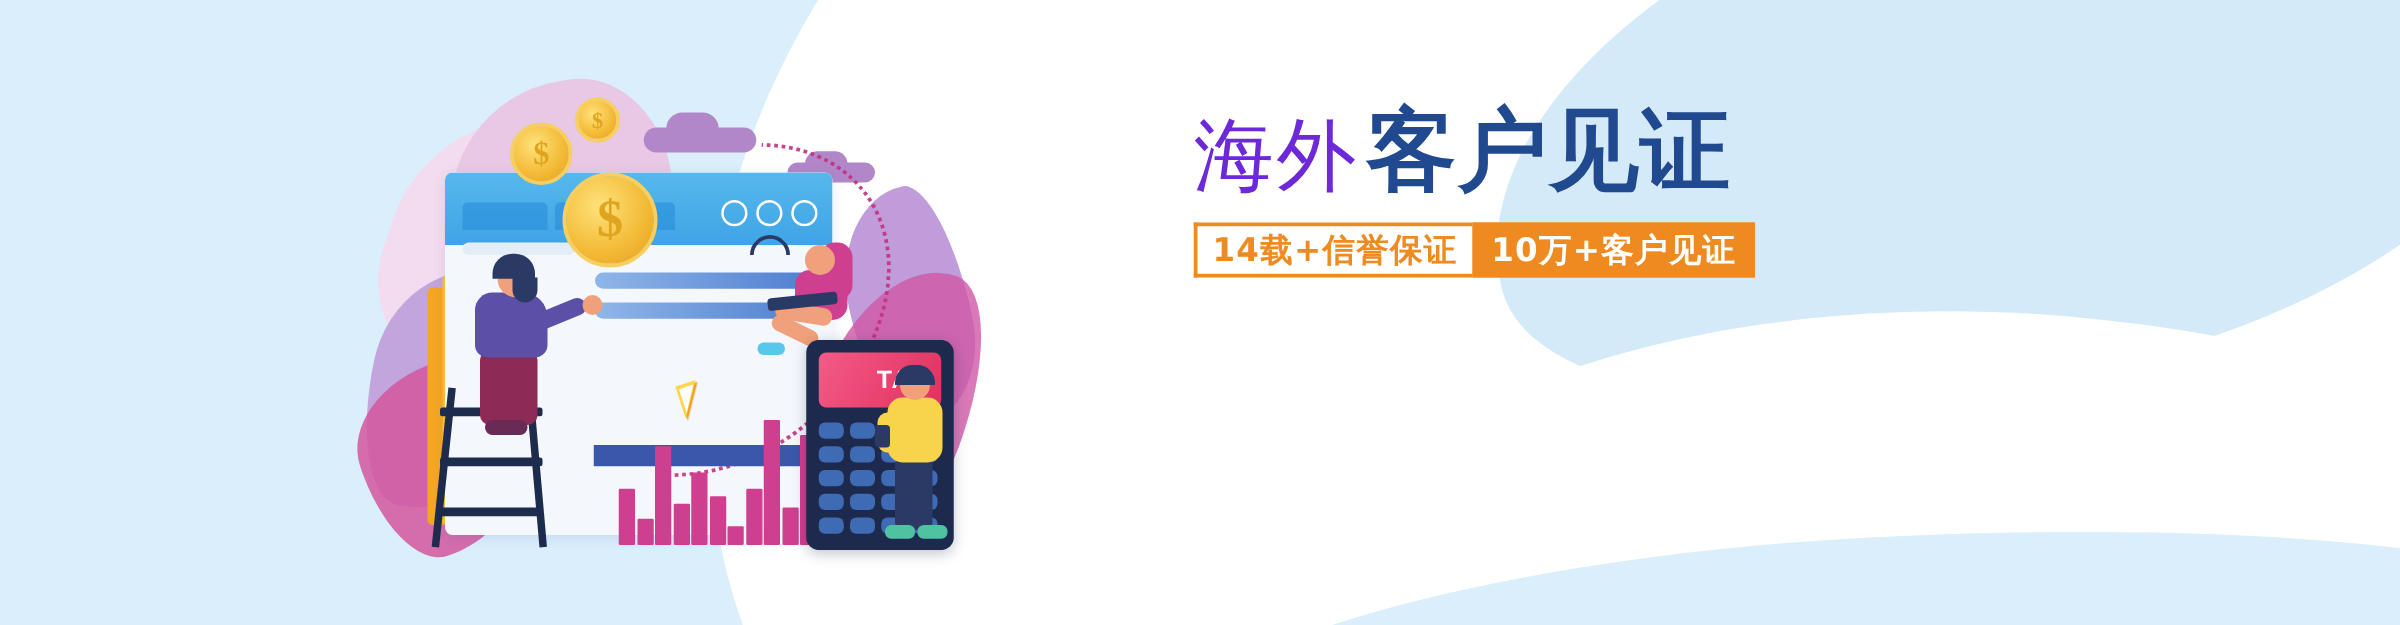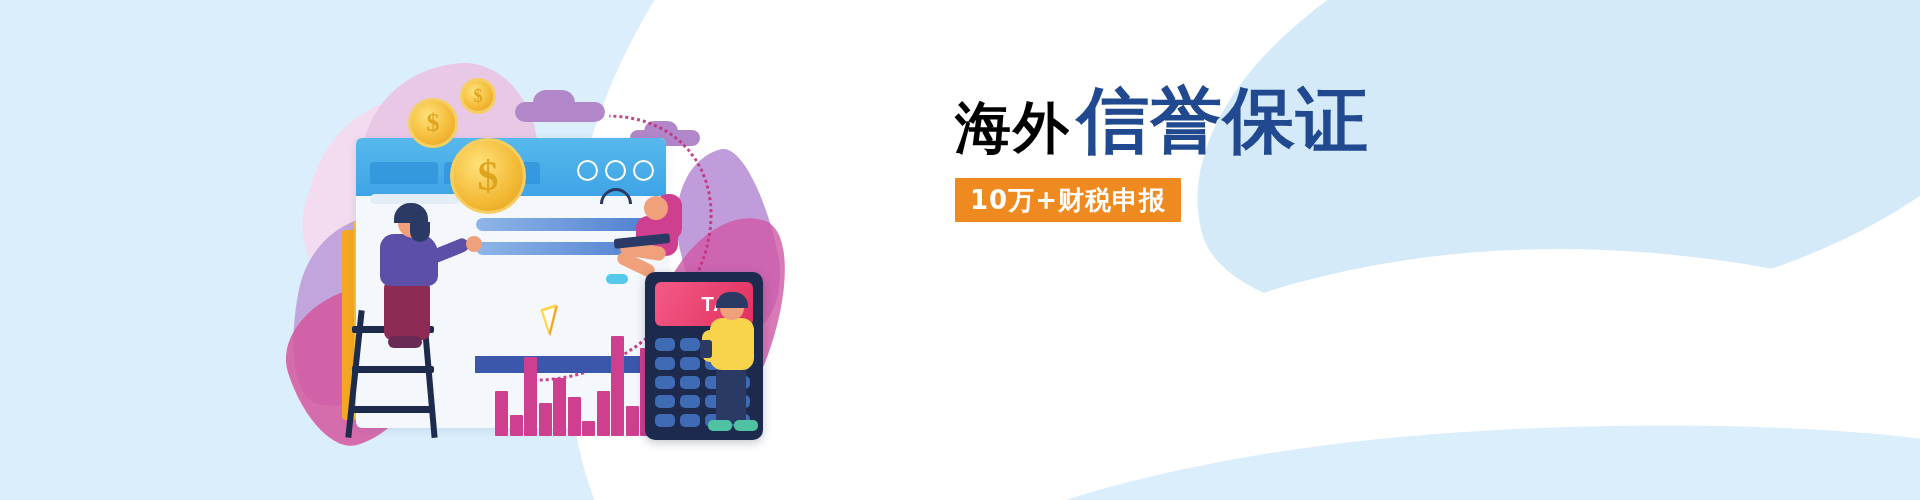--- a/index.html
+++ b/index.html
@@ -147,21 +147,21 @@
   .c-body{position:absolute;left:6px;top:22px;width:44px;height:52px;border-radius:12px;background:#f7d44c;}
   .c-arm{position:absolute;left:-2px;top:34px;width:16px;height:32px;border-radius:8px;background:#f7d44c;}
   .c-phone{position:absolute;left:-4px;top:44px;width:12px;height:18px;border-radius:3px;background:#2b3a64;}
   .c-legs{position:absolute;left:12px;top:70px;width:30px;height:58px;background:#2b3a64;border-radius:6px;}
   .c-shoe{position:absolute;left:4px;top:124px;width:24px;height:11px;border-radius:5px;background:#4fc3a1;}
   .c-shoe2{position:absolute;left:30px;top:124px;width:24px;height:11px;border-radius:5px;background:#4fc3a1;}
 
   
   .copy{position:absolute;left:955px;top:84px;width:760px;}
   .headline{display:flex;align-items:flex-end;line-height:1;white-space:nowrap;}
-  .hl-big{font-size:56px;font-weight:bold;color:#000000;letter-spacing:2px;
+  .hl-big{font-size:64px;font-weight:normal;color:#6d28d9;letter-spacing:2px;
           font-family:"Liberation Sans","DejaVu Sans",sans-serif;}
   .hl-small{font-size:72px;font-weight:bold;color:#21498f;letter-spacing:1px;
           margin-left:6px;font-family:"DejaVu Sans",sans-serif;}
   .subhead{margin-top:22px;font-size:34px;color:#3a3f4a;letter-spacing:3px;white-space:nowrap;
           font-family:"DejaVu Sans",sans-serif;}
   .badges{margin-top:22px;display:flex;align-items:stretch;height:44px;}
   .badge{display:flex;align-items:center;justify-content:center;font-size:26px;font-weight:bold;
          letter-spacing:1px;padding:0 12px;font-family:"DejaVu Sans",sans-serif;}
   .badge-outline{color:#ef8a21;background:#ffffff;border:3px solid #ef8a21;border-right:none;}
   .badge-solid{color:#ffffff;background:#ef8a21;border:3px solid #ef8a21;}
@@ -303,20 +303,21 @@
       <div class="c-arm"></div>
       <div class="c-phone"></div>
       <div class="c-head"></div>
       <div class="c-hair"></div>
     </div>
   </div>
 
   <div class="copy">
     <div class="headline">
       <span class="hl-big">海外</span>
-      <span class="hl-small">信誉保证</span>
+      <span class="hl-small">客户见证</span>
     </div>
     <div class="badges">
-      <div class="badge badge-solid">10万+财税申报</div>
+      <div class="badge badge-outline">14载+信誉保证</div>
+      <div class="badge badge-solid">10万+客户见证</div>
     </div>
   </div>
 
 </div>
 
 </body></html>

